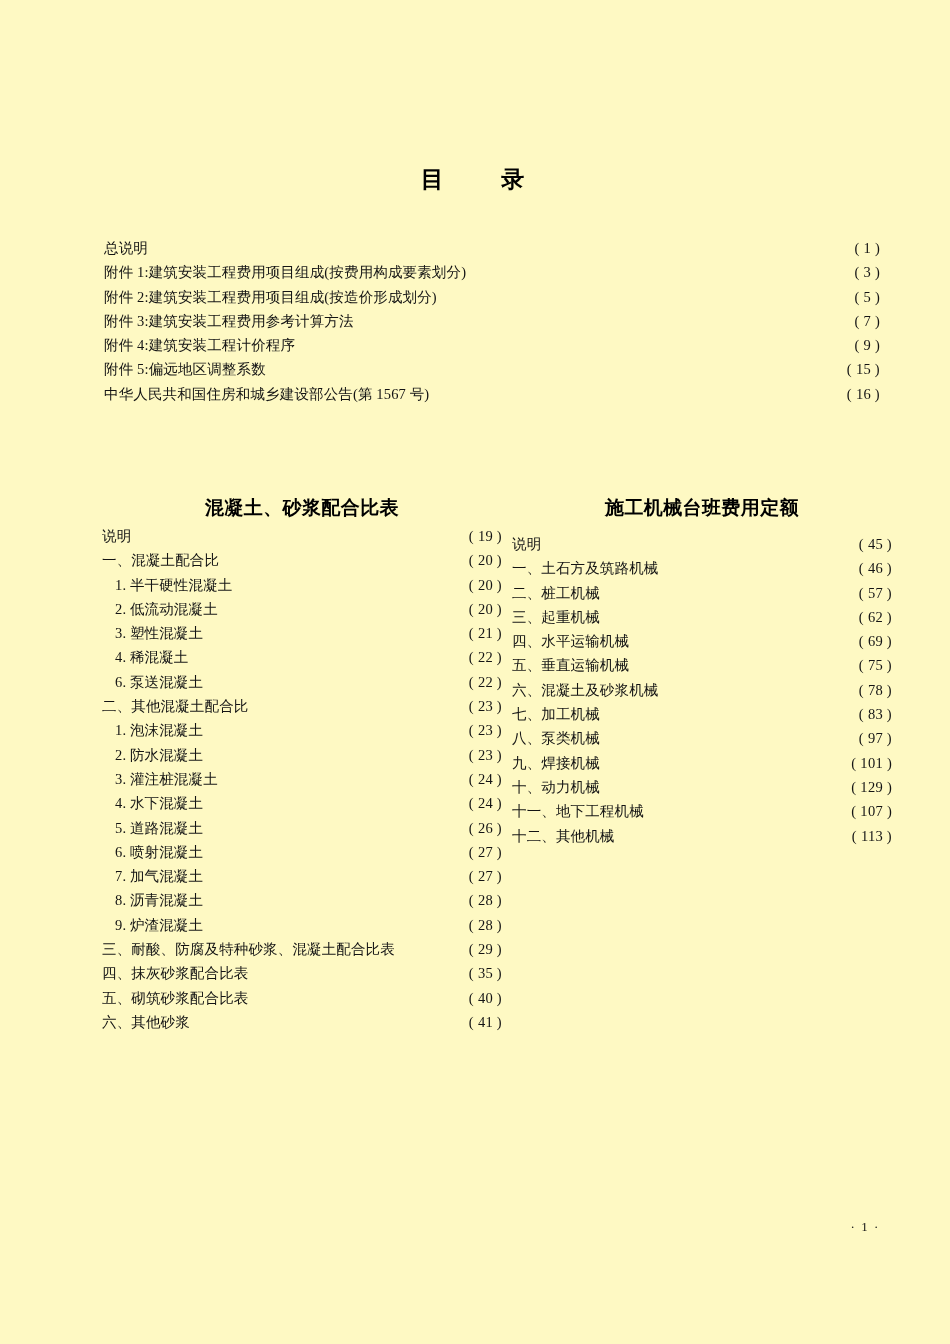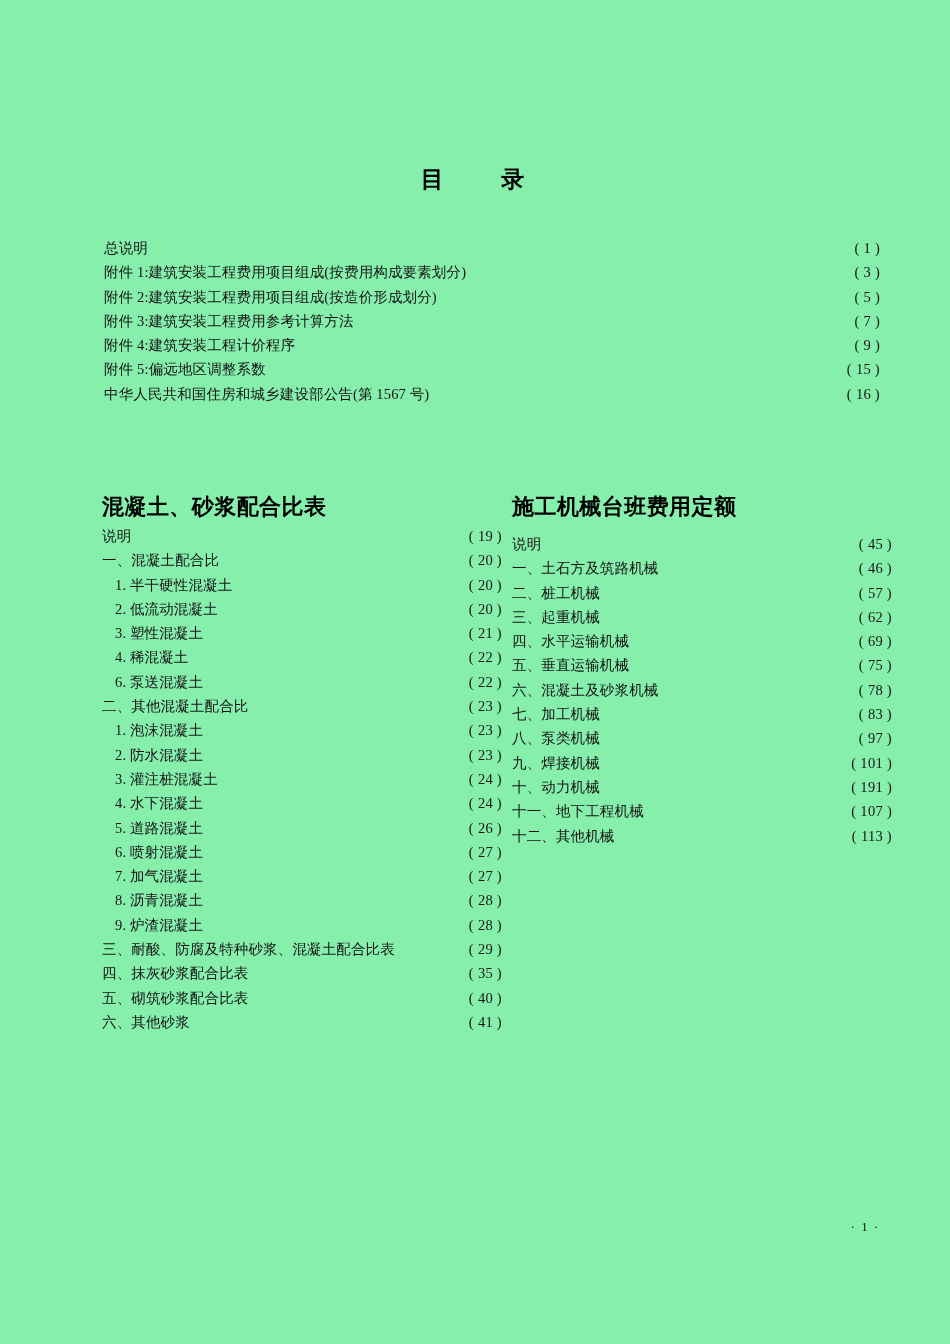--- a/index.html
+++ b/index.html
@@ -12,21 +12,21 @@
     height: 1344px;
     position: relative;
     font-family: "Liberation Serif", "DejaVu Serif", serif;
     color: #1a1a1a;
     overflow: hidden;
   }
 
   .page {
     position: absolute;
     inset: 0;
-    background: #86efac;
+    background: #fef9c3;
   }
 
   
   .doc-title {
     position: absolute;
     top: 164px;
     left: 0;
     width: 950px;
     text-align: center;
     font-family: "DejaVu Sans", "Liberation Sans", sans-serif;
@@ -103,21 +103,22 @@
     width: 400px;
     margin-left: 102px;
   }
   .col-right {
     width: 380px;
     margin-left: 10px;
   }
   .col-head {
     font-family: "DejaVu Sans", "Liberation Sans", sans-serif;
     font-weight: bold;
-    font-size: 22px;
+    font-size: 19px;
+    text-align: center;
     color: #000;
     letter-spacing: 0.02em;
     height: 30px;
     line-height: 26px;
     white-space: nowrap;
   }
   .col .toc-page { min-width: 42px; }
   .col-right .toc-page { min-width: 46px; margin-top: 8px; }
 
   
@@ -343,21 +344,21 @@
             <span class="toc-page">( 97 )</span>
           </div>
           <div class="toc-line lvl-0">
             <span class="toc-label">九、焊接机械</span>
             <span class="toc-dots"></span>
             <span class="toc-page">( 101 )</span>
           </div>
           <div class="toc-line lvl-0">
             <span class="toc-label">十、动力机械</span>
             <span class="toc-dots"></span>
-            <span class="toc-page">( 191 )</span>
+            <span class="toc-page">( 129 )</span>
           </div>
           <div class="toc-line lvl-0">
             <span class="toc-label">十一、地下工程机械</span>
             <span class="toc-dots"></span>
             <span class="toc-page">( 107 )</span>
           </div>
           <div class="toc-line lvl-0">
             <span class="toc-label">十二、其他机械</span>
             <span class="toc-dots"></span>
             <span class="toc-page">( 113 )</span>

